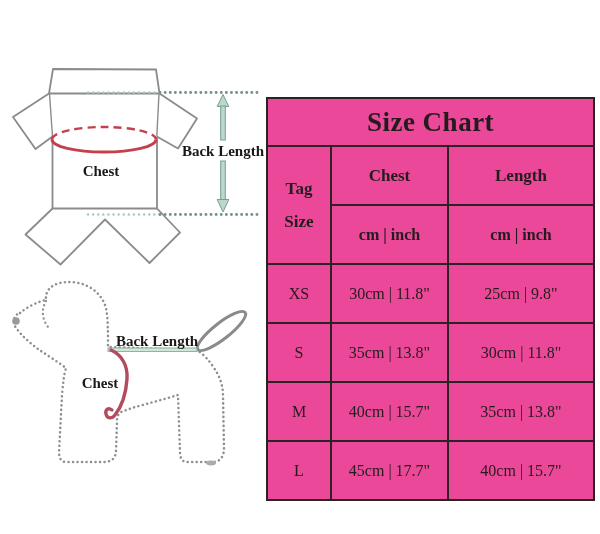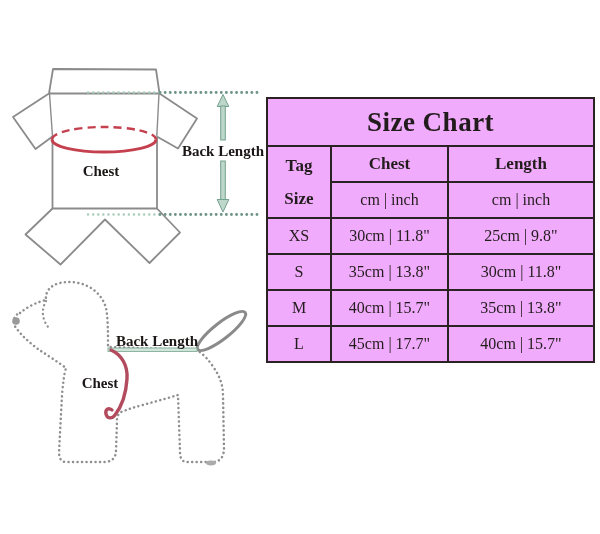--- a/index.html
+++ b/index.html
@@ -10,34 +10,34 @@
   #diagram-layer{position:absolute;left:0;top:0;width:600px;height:534px;}
   .svg-label{
     font-family:"Liberation Serif", serif;
     font-weight:bold;fill:#1c1717;
   }
   #size-chart-wrap{
     position:absolute;left:266px;top:97px;
   }
   table.size-chart{
     border-collapse:collapse;table-layout:fixed;
-    width:327px;background:#f0abfc;color:#231c1c;
+    width:327px;background:#ec4899;color:#231c1c;
   }
   table.size-chart td{
     border:2px solid #2b2323;text-align:center;vertical-align:middle;
     padding:0;overflow:hidden;
   }
   td.title-cell{height:46px;font-size:27px;font-weight:bold;letter-spacing:0.5px;}
   td.head-cell{font-size:17px;font-weight:bold;}
-  td.unit-cell{font-size:16px;font-weight:normal;}
+  td.unit-cell{font-size:16px;font-weight:bold;}
   td.tag-cell{font-size:17px;font-weight:bold;}
   td.tag-cell .tagline{line-height:1;}
   td.tag-cell .tagline + .tagline{margin-top:16px;}
   td.data-cell{font-size:16px;border-radius:17px;}
-  tr.hrow{height:36px;}
+  tr.hrow{height:59px;}
 </style>
 </head>
 <body>
 
 <svg id="diagram-layer" viewBox="0 0 600 534" xmlns="http://www.w3.org/2000/svg">
 
   <g fill="none" stroke="#8b8b8b" stroke-width="1.8" stroke-linejoin="round">
 
     <path d="M53,69 L156,69.5 L159.5,93.5 L49,93.5 Z"></path>
 

